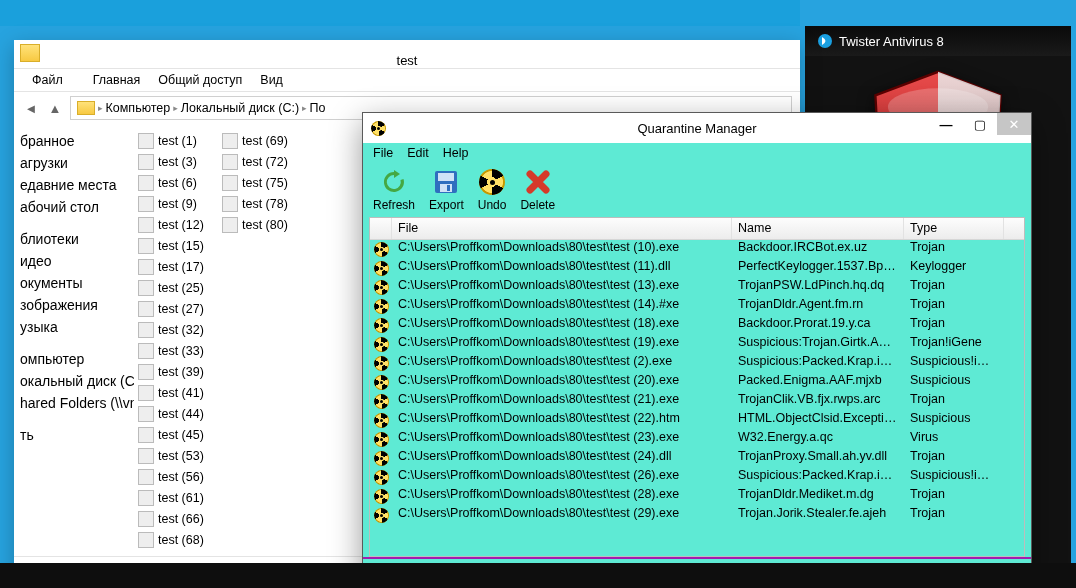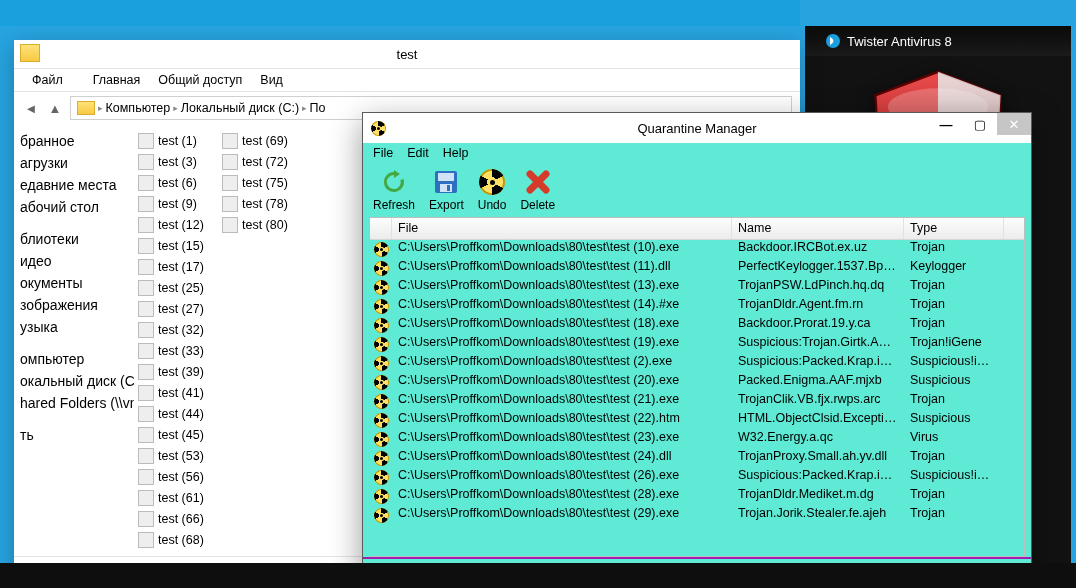--- a/index.html
+++ b/index.html
@@ -5,28 +5,28 @@
   * { box-sizing: border-box; font-family: "Segoe UI", Tahoma, sans-serif; }
   body { margin:0; padding:0; width:1076px; height:588px; background:#27a3df; overflow:hidden; position:relative; font-size:13px; color:#000; }
   
   
   .taskbar-top { position:absolute; left:0; top:0; height:26px; width:800px; background:#1aa0dc; }
   .taskbar-bot { position:absolute; left:0; bottom:0; height:25px; width:1076px; background:#0e0e0e; }
   .taskbar-bot .tray { position:absolute; right:140px; top:4px; color:#bbb; font-size:11px; }
 
   
   .twister { position:absolute; right:5px; top:26px; width:266px; height:560px; background:#121212; }
-  .twister .tbar { height:30px; background:linear-gradient(#0a0a0a,#1a1a1a); color:#fff; display:flex; align-items:center; padding:0 20px; font-size:13px; }
+  .twister .tbar { height:30px; background:linear-gradient(#0a0a0a,#1a1a1a); color:#fff; display:flex; align-items:center; padding:0 12px; font-size:13px; }
   .twister .tbar svg { margin-right:6px; }
   .twister .shield { width:250px; height:190px; margin:8px auto; position:relative; display:flex; justify-content:center; }
   .twister .shield svg { filter:drop-shadow(0 4px 8px rgba(0,0,0,.6)); }
 
   
   .explorer { position:absolute; left:14px; top:40px; width:786px; height:538px; background:#fff; box-shadow:0 6px 20px rgba(0,0,0,.25); display:flex; flex-direction:column; }
-  .explorer .titlebar { height:28px; display:flex; align-items:center; justify-content:center; position:relative; background:#fff; }
+  .explorer .titlebar { height:28px; display:flex; align-items:flex-end; justify-content:center; position:relative; background:#fff; }
   .explorer .titlebar .foldericon { position:absolute; left:6px; top:4px; width:20px; height:18px; background:linear-gradient(#ffe27a,#f7c942); border:1px solid #d9ae2a; }
   .explorer .ribbon { height:24px; border-top:1px solid #e4e4e4; border-bottom:1px solid #e4e4e4; display:flex; align-items:center; padding-left:6px; gap:18px; font-size:12.5px; }
   .explorer .ribbon .filetab { padding:3px 12px; background:#ffffff; color:#000; }
   .explorer .addr { height:32px; display:flex; align-items:center; gap:6px; padding:3px 8px; }
   .explorer .addr .nav { width:18px; height:18px; display:flex; align-items:center; justify-content:center; color:#666; }
   .explorer .addr .crumb { display:flex; align-items:center; gap:3px; padding:2px 6px; border:1px solid #d0d0d0; flex:1; height:24px; font-size:12.5px; }
   .explorer .addr .crumb .sep { color:#888; font-size:9px; }
   .explorer .addr .crumb .foldsm { width:18px; height:14px; background:linear-gradient(#ffe27a,#f7c942); border:1px solid #d9ae2a; }
   .explorer .body { flex:1; display:flex; overflow:hidden; }
   .explorer .side { width:120px; border-right:0; padding:6px 0 6px 2px; font-size:14px; line-height:22px; }

